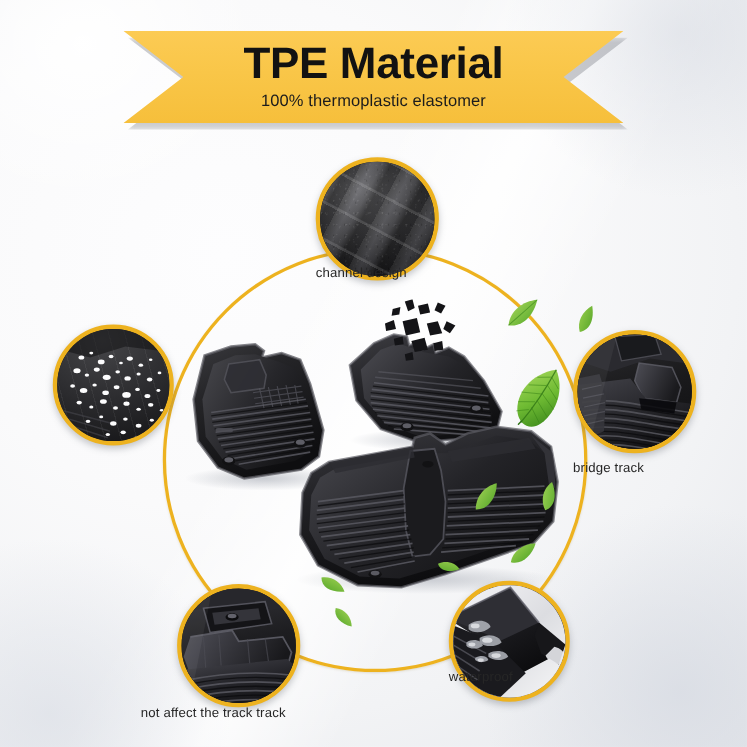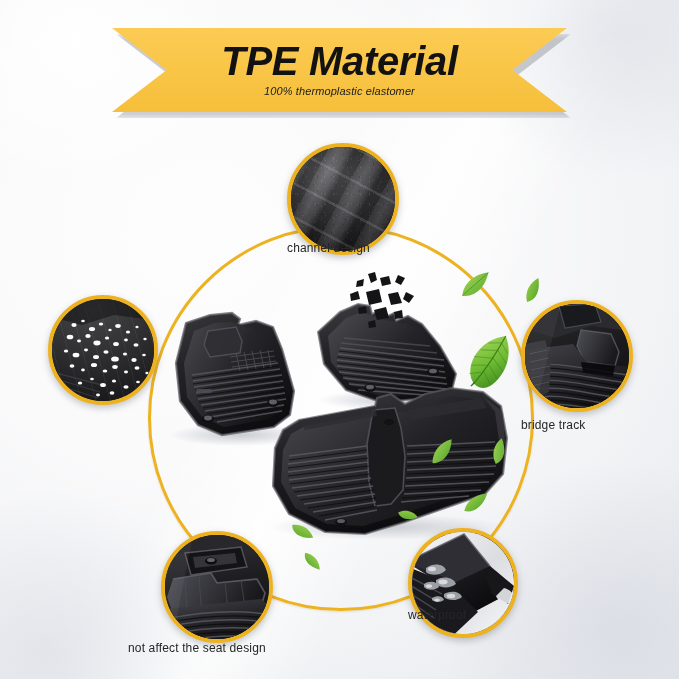--- a/index.html
+++ b/index.html
@@ -57,32 +57,32 @@
     -webkit-clip-path: polygon(0% 0%, 100% 0%, 88% 50%, 100% 100%, 0% 100%, 12% 50%);
     clip-path: polygon(0% 0%, 100% 0%, 88% 50%, 100% 100%, 0% 100%, 12% 50%);
     filter: blur(3px);
   }
   #banner {
     position:absolute; left:0; top:0; width:455px; height:84px;
     background: linear-gradient(180deg, #fbc94f 0%, #f9c council 0%, #f8c54a 38%, #f6bf3e 100%);
     background: linear-gradient(180deg, #fccb54 0%, #f9c648 45%, #f6bf3b 100%);
     -webkit-clip-path: polygon(0% 0%, 100% 0%, 88% 50%, 100% 100%, 0% 100%, 12% 50%);
     clip-path: polygon(0% 0%, 100% 0%, 88% 50%, 100% 100%, 0% 100%, 12% 50%);
-    display:flex; flex-direction:column; align-items:center; justify-content:center;font-style:italic;
+    display:flex; flex-direction:column; align-items:center; justify-content:center;
   }
   #banner-title {
     font-size: 40px;
     font-weight: bold;
     color: #121212;
     letter-spacing: -0.3px;
     line-height: 1.02;
     margin-top: -2px;
   }
   #banner-sub {
-    font-size: 11px;
+    font-size: 15px;
     color: #1c1c1c;
     margin-top: 4px;
     letter-spacing: .1px;
   }
 
   
   #ring {
     position: absolute;
     left: 148px;
     top: 225px;
@@ -760,21 +760,21 @@
         <g stroke="#4d4d55" stroke-width="1.1" opacity=".65" fill="none">
           <path d="M20 44 L22 72"></path>
             <path d="M34 42 L36 70"></path>
           <path d="M60 46 L62 68"></path>
             <path d="M76 45 L79 66"></path>
         </g>
         <path d="M0 0 L28 0 L6 112 L0 112 Z" fill="#ffffff" opacity=".05"></path>
       </svg>
     </div>
   </div>
-  <div class="label" id="l-seattrack">not affect the seat design</div>
+  <div class="label" id="l-seattrack">not affect the track track</div>
 
   <div class="bubble" id="c-waterproof">
     <div class="bubble-inner tex-water">
       <svg width="110" height="110" viewBox="0 0 110 110" style="position:absolute;inset:0">
         <defs>
           <linearGradient id="wg1" x1="0" y1="0" x2=".7" y2="1">
             <stop offset="0" stop-color="#3b3b41"></stop>
               <stop offset=".5" stop-color="#1d1d21"></stop>
             <stop offset="1" stop-color="#0c0c0e"></stop>
           </linearGradient>

